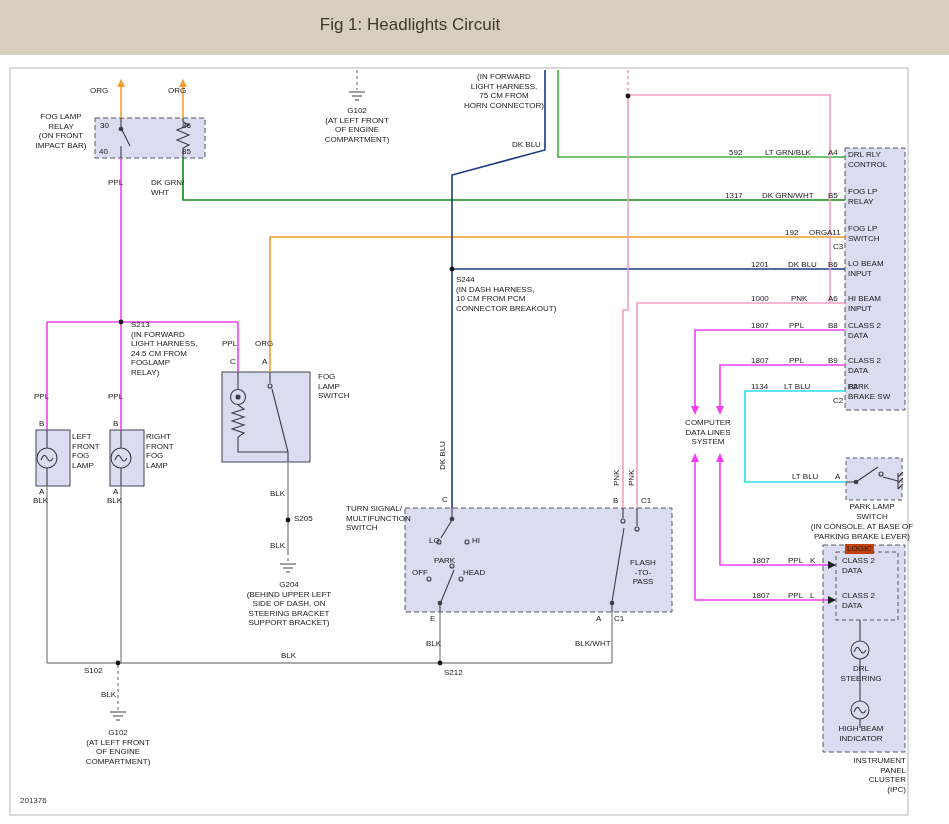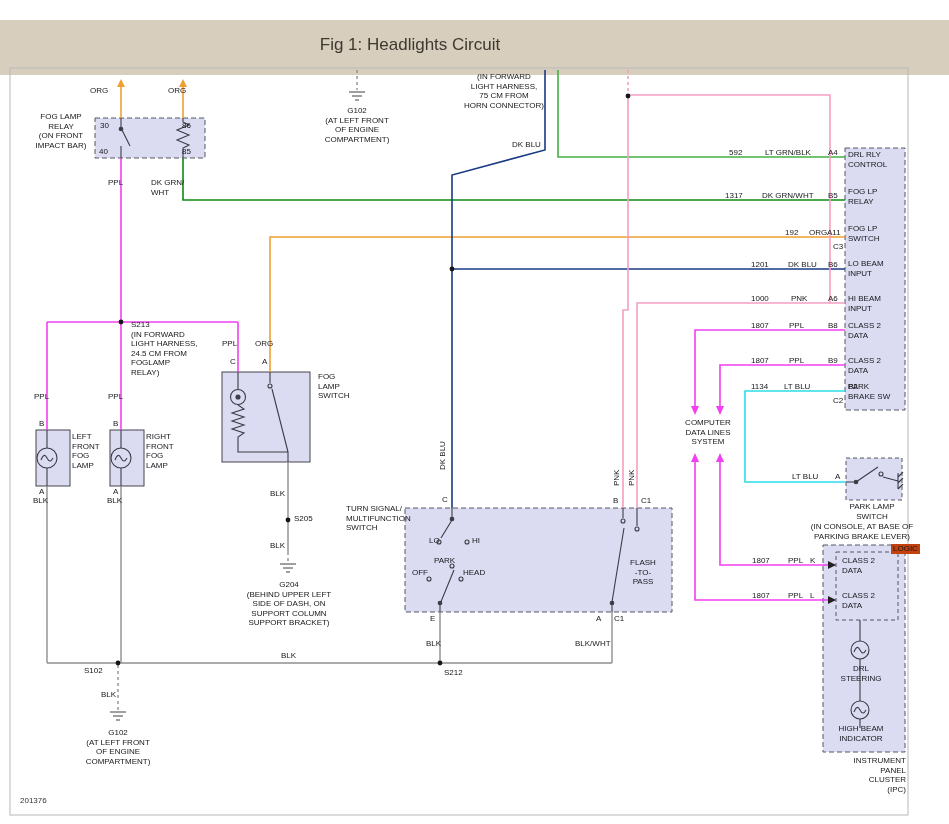--- a/index.html
+++ b/index.html
@@ -1,27 +1,27 @@
 <!DOCTYPE html>
 <html><head>
 <meta charset="utf-8">
 <style>
   html,body{margin:0;padding:0;background:#fff;}
   .stage{position:relative;width:949px;height:824px;background:#fff;overflow:hidden;
          font-family:"Liberation Sans",sans-serif;}
-  .header{position:absolute;left:0;top:0;width:949px;height:55px;background:#d8cebe;margin-top:20px;}
+  .header{position:absolute;left:0;top:0;width:949px;height:55px;background:#d8cebe;}
   .title{position:absolute;left:0;top:15px;width:820px;text-align:center;
          font-size:17px;color:#3d392f;}
   svg.canvas{position:absolute;left:0;top:0;}
   .lbl{position:absolute;font-size:8px;line-height:9.6px;color:#17171c;
        white-space:pre-line;}
   .ctr{text-align:center;}
   .rt{text-align:right;}
   .vert{transform:rotate(-90deg);transform-origin:0 0;white-space:nowrap;}
-  .logic-tag{background:#c2410c;padding:0 2px;margin-left:46px;}
+  .logic-tag{background:#c2410c;padding:0 2px;}
   .code{color:#333;}
 </style>
 </head>
 <body>
 
 <div class="stage">
 
   <div class="header">
     <div class="title">Fig 1: Headlights Circuit</div>
   </div>
@@ -194,20 +194,24 @@
 
   <div class="lbl ctr" style="left:312px;top:106px;width:90px">G102
 (AT LEFT FRONT
 OF ENGINE
 COMPARTMENT)</div>
   <div class="lbl ctr" style="left:456px;top:72px;width:96px">(IN FORWARD
 LIGHT HARNESS,
 75 CM FROM
 HORN CONNECTOR)</div>
   <div class="lbl" style="left:512px;top:140px">DK BLU</div>
+  <div class="lbl" style="left:456px;top:275px">S244
+(IN DASH HARNESS,
+10 CM FROM PCM
+CONNECTOR BREAKOUT)</div>
 
   <div class="lbl" style="left:729px;top:148px">592</div>
   <div class="lbl" style="left:765px;top:148px">LT GRN/BLK</div>
   <div class="lbl" style="left:828px;top:148px">A4</div>
 
   <div class="lbl" style="left:725px;top:191px">1317</div>
   <div class="lbl" style="left:762px;top:191px">DK GRN/WHT</div>
   <div class="lbl" style="left:828px;top:191px">B5</div>
 
   <div class="lbl" style="left:785px;top:228px">192</div>
@@ -284,21 +288,21 @@
 LAMP</div>
   <div class="lbl" style="left:113px;top:487px">A</div>
   <div class="lbl" style="left:107px;top:496px">BLK</div>
 
   <div class="lbl" style="left:270px;top:489px">BLK</div>
   <div class="lbl" style="left:294px;top:514px">S205</div>
   <div class="lbl" style="left:270px;top:541px">BLK</div>
   <div class="lbl ctr" style="left:239px;top:580px;width:100px">G204
 (BEHIND UPPER LEFT
 SIDE OF DASH, ON
-SUPPORT COLUMN
+STEERING BRACKET
 SUPPORT BRACKET)</div>
 
   <div class="lbl" style="left:346px;top:504px;width:58px">TURN SIGNAL/
 MULTIFUNCTION
 SWITCH</div>
   <div class="lbl vert" style="left:438px;top:470px">DK BLU</div>
   <div class="lbl vert" style="left:612px;top:486px">PNK</div>
   <div class="lbl vert" style="left:627px;top:486px">PNK</div>
   <div class="lbl" style="left:442px;top:495px">C</div>
   <div class="lbl" style="left:613px;top:496px">B</div>

